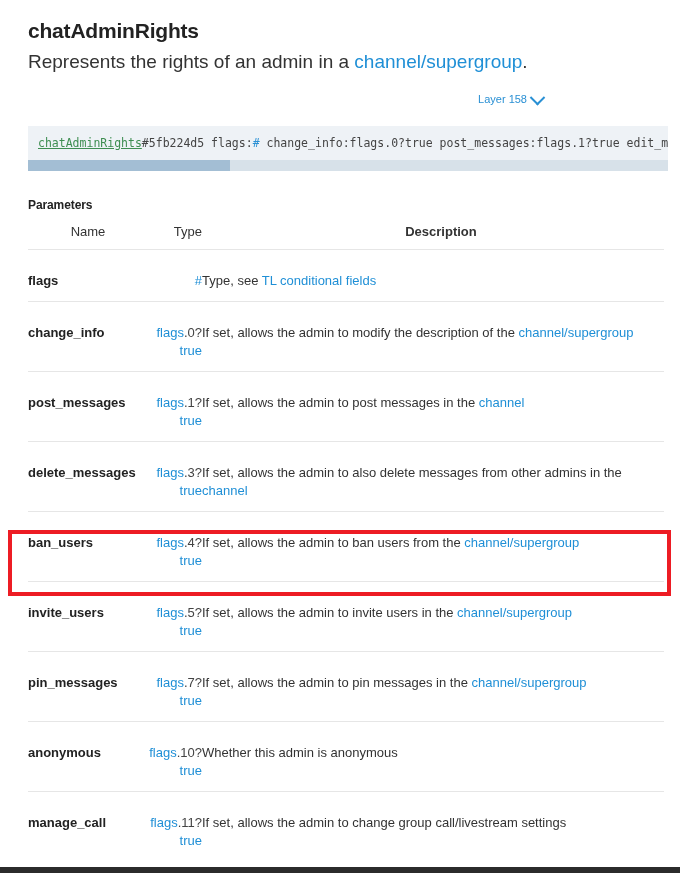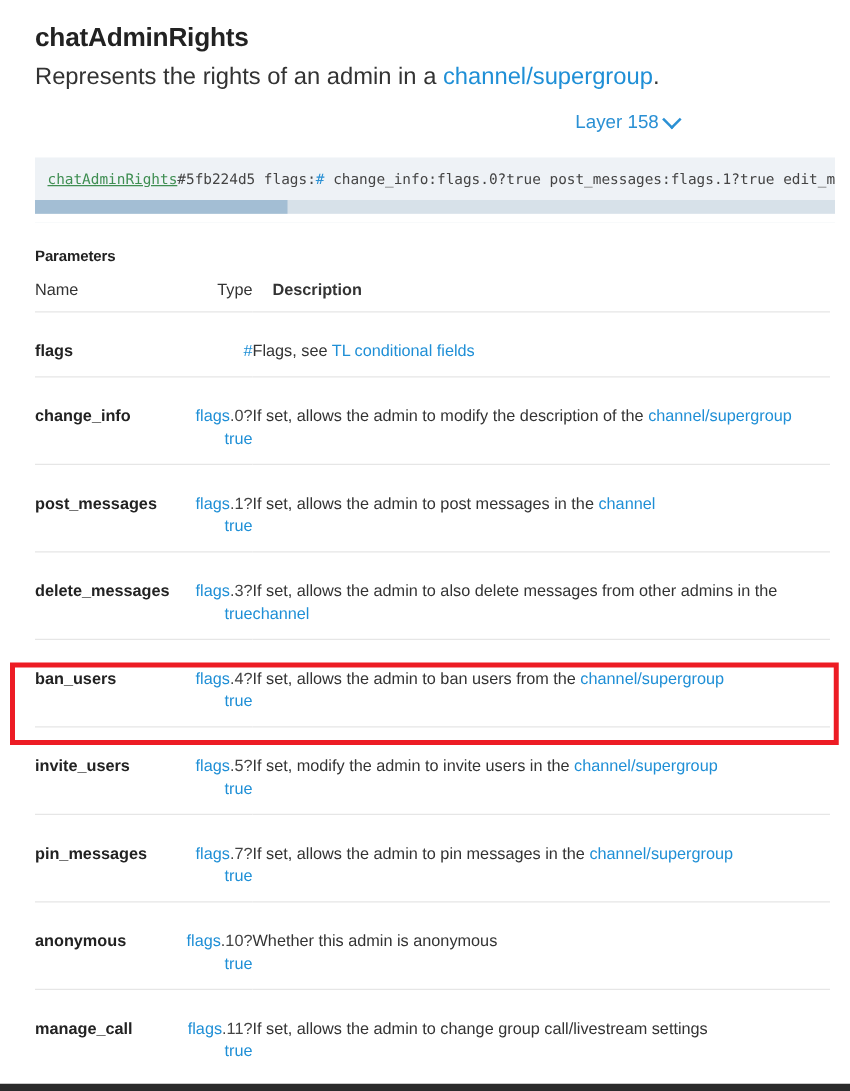--- a/index.html
+++ b/index.html
@@ -54,21 +54,21 @@
     color: #1f8fd6;
   }
 
   
   .layer-row {
     padding: 18px 28px 0 0;
     text-align: right;
     height: 22px;
   }
   .layer-link {
-    font-size: 15px;
+    font-size: 11px;
     color: #2a90d4;
     cursor: pointer;
     display: inline-block;
   }
   .chev {
     display: inline-block;
     margin-left: 5px;
     width: 9px;
     height: 9px;
     border-right: 2px solid #2a90d4;
@@ -138,21 +138,21 @@
     margin: 12px 0 0 28px;
     width: 636px;
     border-collapse: collapse;
     table-layout: fixed;
   }
   table.params col.c-name  { width: 120px; }
   table.params col.c-type  { width: 54px;  }
   table.params col.c-desc  { width: 462px; }
 
   table.params th {
-    text-align: left;
+    text-align: center;
     font-size: 13px;
     font-weight: normal;
     color: #333333;
     padding: 0 0 10px 0;
   }
   table.params th.th-type { text-align: right; padding-right: 0; }
   table.params th.th-desc { padding-left: 16px; font-weight: bold; }
 
   table.params td {
     border-top: 1px solid #e6e6e6;
@@ -235,21 +235,21 @@
       <tr>
         <th class="th-name">Name</th>
         <th class="th-type">Type</th>
         <th class="th-desc">Description</th>
       </tr>
     </thead>
     <tbody>
         <tr>
           <td class="c-name">flags</td>
           <td class="c-type"><a class="lnk">#</a></td>
-          <td class="c-desc"><span>Flags, see </span><a class="lnk">TL conditional fields</a></td>
+          <td class="c-desc"><span>Type, see </span><a class="lnk">TL conditional fields</a></td>
         </tr>
         <tr>
           <td class="c-name">change_info</td>
           <td class="c-type"><a class="lnk">flags</a><span class="bits">.0?</span><a class="lnk t2">true</a></td>
           <td class="c-desc"><span>If set, allows the admin to modify the description of the </span><a class="lnk">channel</a><span class="sep">/</span><a class="lnk">supergroup</a></td>
         </tr>
         <tr>
           <td class="c-name">post_messages</td>
           <td class="c-type"><a class="lnk">flags</a><span class="bits">.1?</span><a class="lnk t2">true</a></td>
           <td class="c-desc"><span>If set, allows the admin to post messages in the </span><a class="lnk">channel</a></td>
@@ -260,21 +260,21 @@
           <td class="c-desc"><span>If set, allows the admin to also delete messages from other admins in the </span><a class="lnk">channel</a></td>
         </tr>
         <tr>
           <td class="c-name">ban_users</td>
           <td class="c-type"><a class="lnk">flags</a><span class="bits">.4?</span><a class="lnk t2">true</a></td>
           <td class="c-desc"><span>If set, allows the admin to ban users from the </span><a class="lnk">channel</a><span class="sep">/</span><a class="lnk">supergroup</a></td>
         </tr>
         <tr>
           <td class="c-name">invite_users</td>
           <td class="c-type"><a class="lnk">flags</a><span class="bits">.5?</span><a class="lnk t2">true</a></td>
-          <td class="c-desc"><span>If set, modify the admin to invite users in the </span><a class="lnk">channel</a><span class="sep">/</span><a class="lnk">supergroup</a></td>
+          <td class="c-desc"><span>If set, allows the admin to invite users in the </span><a class="lnk">channel</a><span class="sep">/</span><a class="lnk">supergroup</a></td>
         </tr>
         <tr>
           <td class="c-name">pin_messages</td>
           <td class="c-type"><a class="lnk">flags</a><span class="bits">.7?</span><a class="lnk t2">true</a></td>
           <td class="c-desc"><span>If set, allows the admin to pin messages in the </span><a class="lnk">channel</a><span class="sep">/</span><a class="lnk">supergroup</a></td>
         </tr>
         <tr>
           <td class="c-name">anonymous</td>
           <td class="c-type"><a class="lnk">flags</a><span class="bits">.10?</span><a class="lnk t2">true</a></td>
           <td class="c-desc"><span>Whether this admin is anonymous</span></td>

